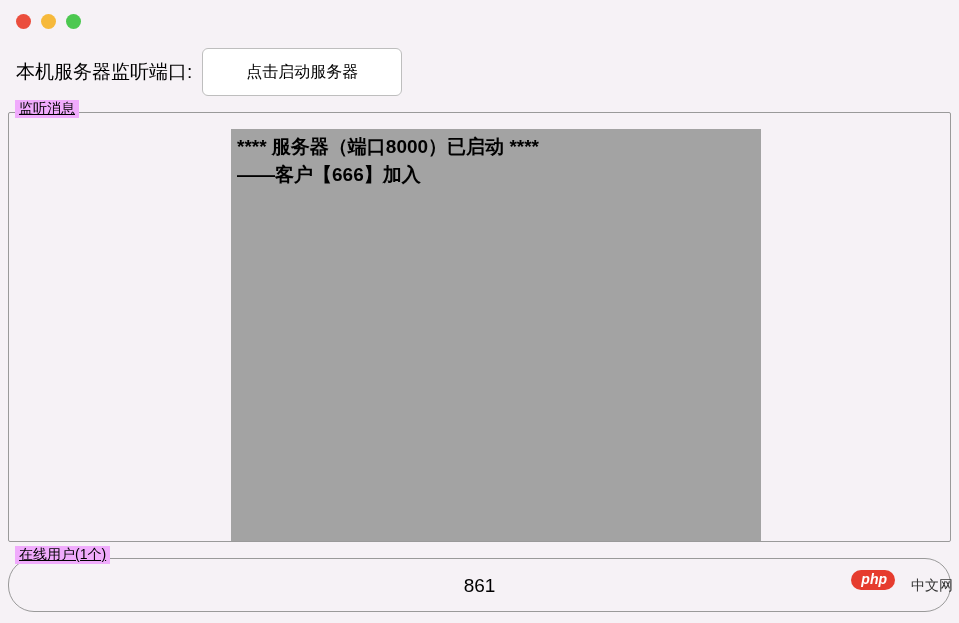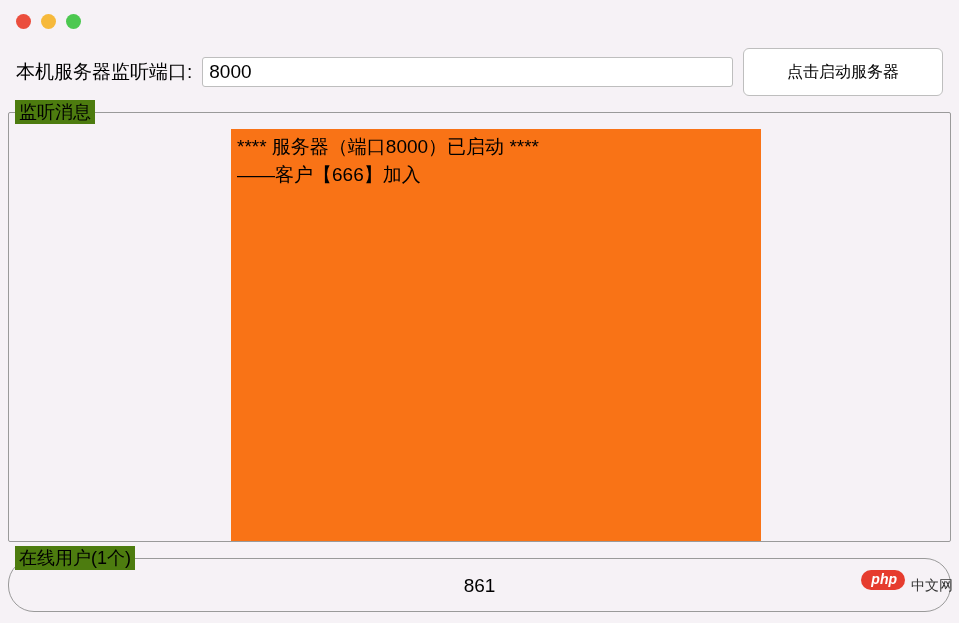--- a/index.html
+++ b/index.html
@@ -65,59 +65,61 @@
     .fieldset {
       position: relative;
       margin: 6px 8px 0 8px;
       border: 1px solid #9a9a9a;
       border-radius: 2px;
     }
     .fieldset-legend {
       position: absolute;
       top: -13px;
       left: 6px;
-      background: #4d7c0f;
+      background: #f0abfc;
       padding: 0 4px;
-      font-size: 18px;
+      font-size: 14px;
+      text-decoration: underline;
     }
     .listen-box {
       height: 430px;
       padding-top: 12px;
     }
     .msg-area {
       position: absolute;
       top: 16px;
       left: 222px;
       width: 530px;
       height: 412px;
-      background: #f97316;
+      background: #a3a3a3;
       padding: 4px 6px;
       font-size: 19px;
       line-height: 1.45;
       white-space: pre-line;
       overflow: hidden;
+      font-weight: bold;
     }
     .users-box {
       height: 54px;
       margin-top: 16px;
       border-radius: 26px;
     }
     .user-item {
       text-align: center;
       font-size: 19px;
       padding-top: 16px;
     }
 
     .watermark {
       position: absolute;
       right: 6px;
       bottom: 28px;
       display: flex;
       align-items: center;
-      gap: 6px;
+      gap: 16px;
       z-index: 5;
     }
     .php-badge {
       background: #e63c2e;
       color: #fff;
       font-weight: bold;
       font-style: italic;
       font-size: 14px;
       border-radius: 10px;
       padding: 0 8px 1px 10px;
@@ -133,21 +135,20 @@
 <body>
 
 <div class="title-bar">
   <div class="traffic-light tl-red"></div>
   <div class="traffic-light tl-yellow"></div>
   <div class="traffic-light tl-green"></div>
 </div>
 
 <div class="top-row">
   <span class="top-label">本机服务器监听端口:</span>
-  <input class="port-input" type="text" value="8000" style="">
   <button class="start-btn">点击启动服务器</button>
 </div>
 
 <div class="fieldset listen-box">
   <div class="fieldset-legend">监听消息</div>
   <div class="msg-area">**** 服务器（端口8000）已启动 ****
 ——客户【666】加入</div>
 </div>
 
 <div class="fieldset users-box">

